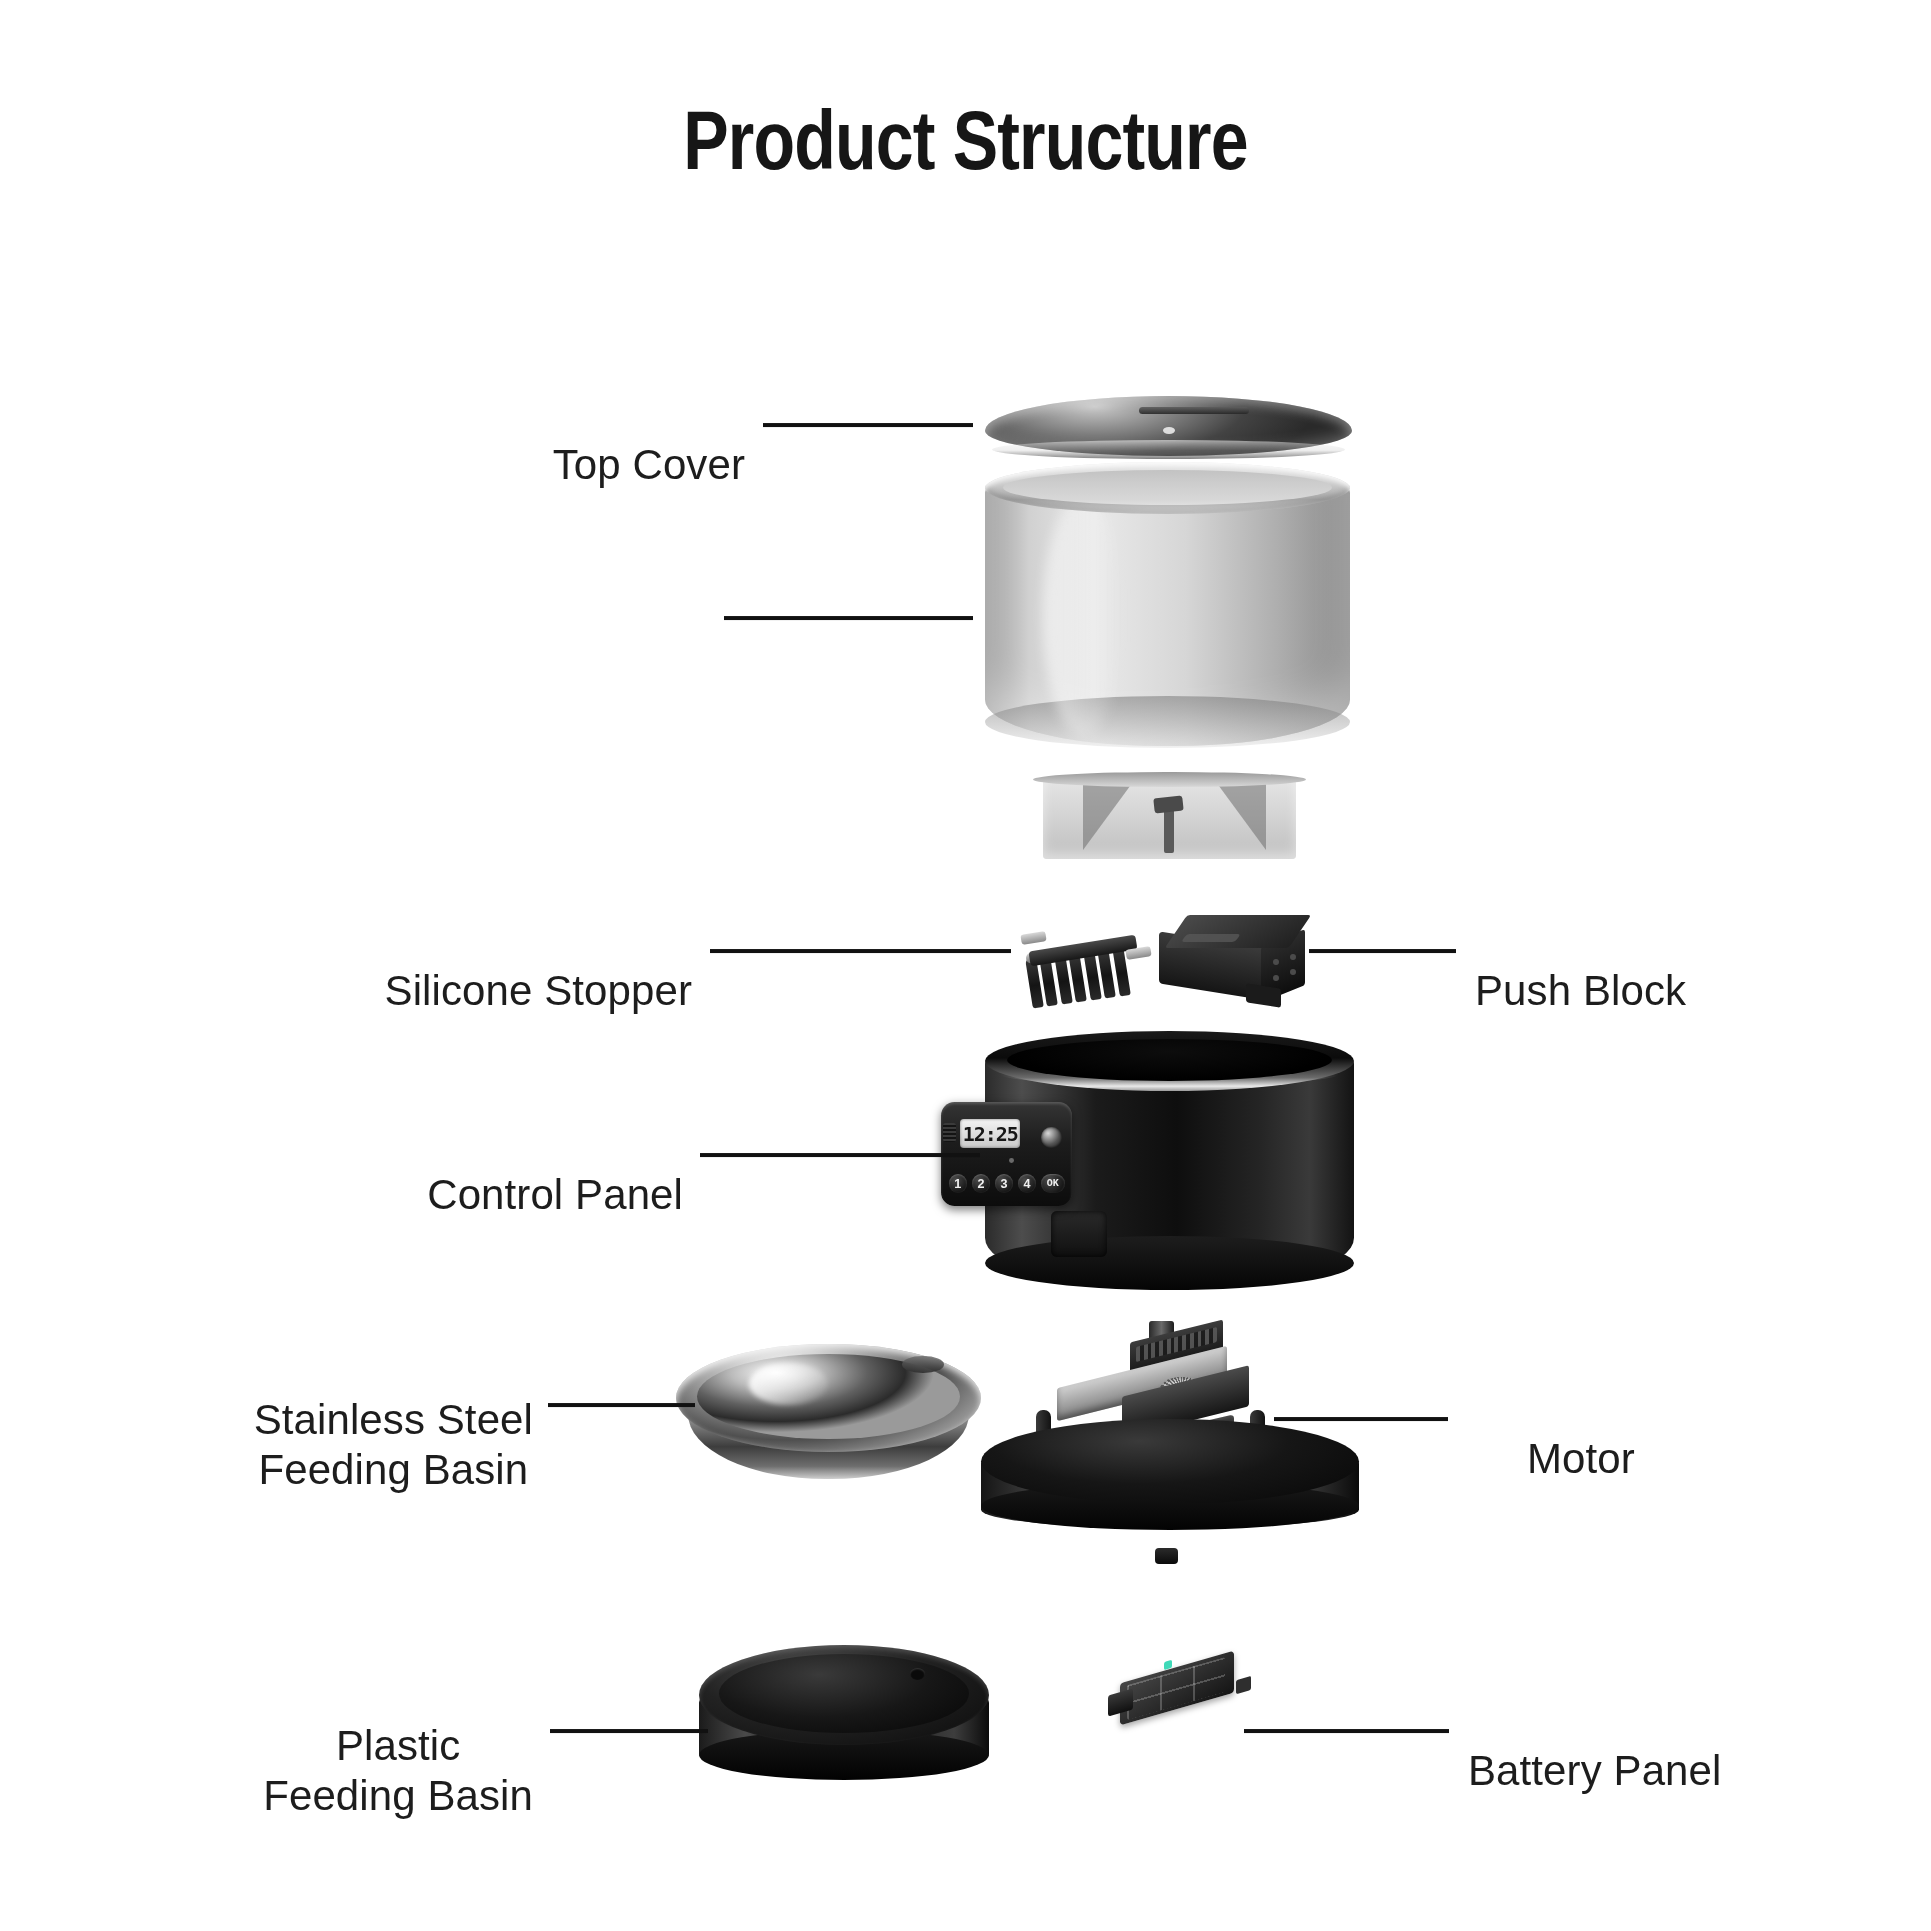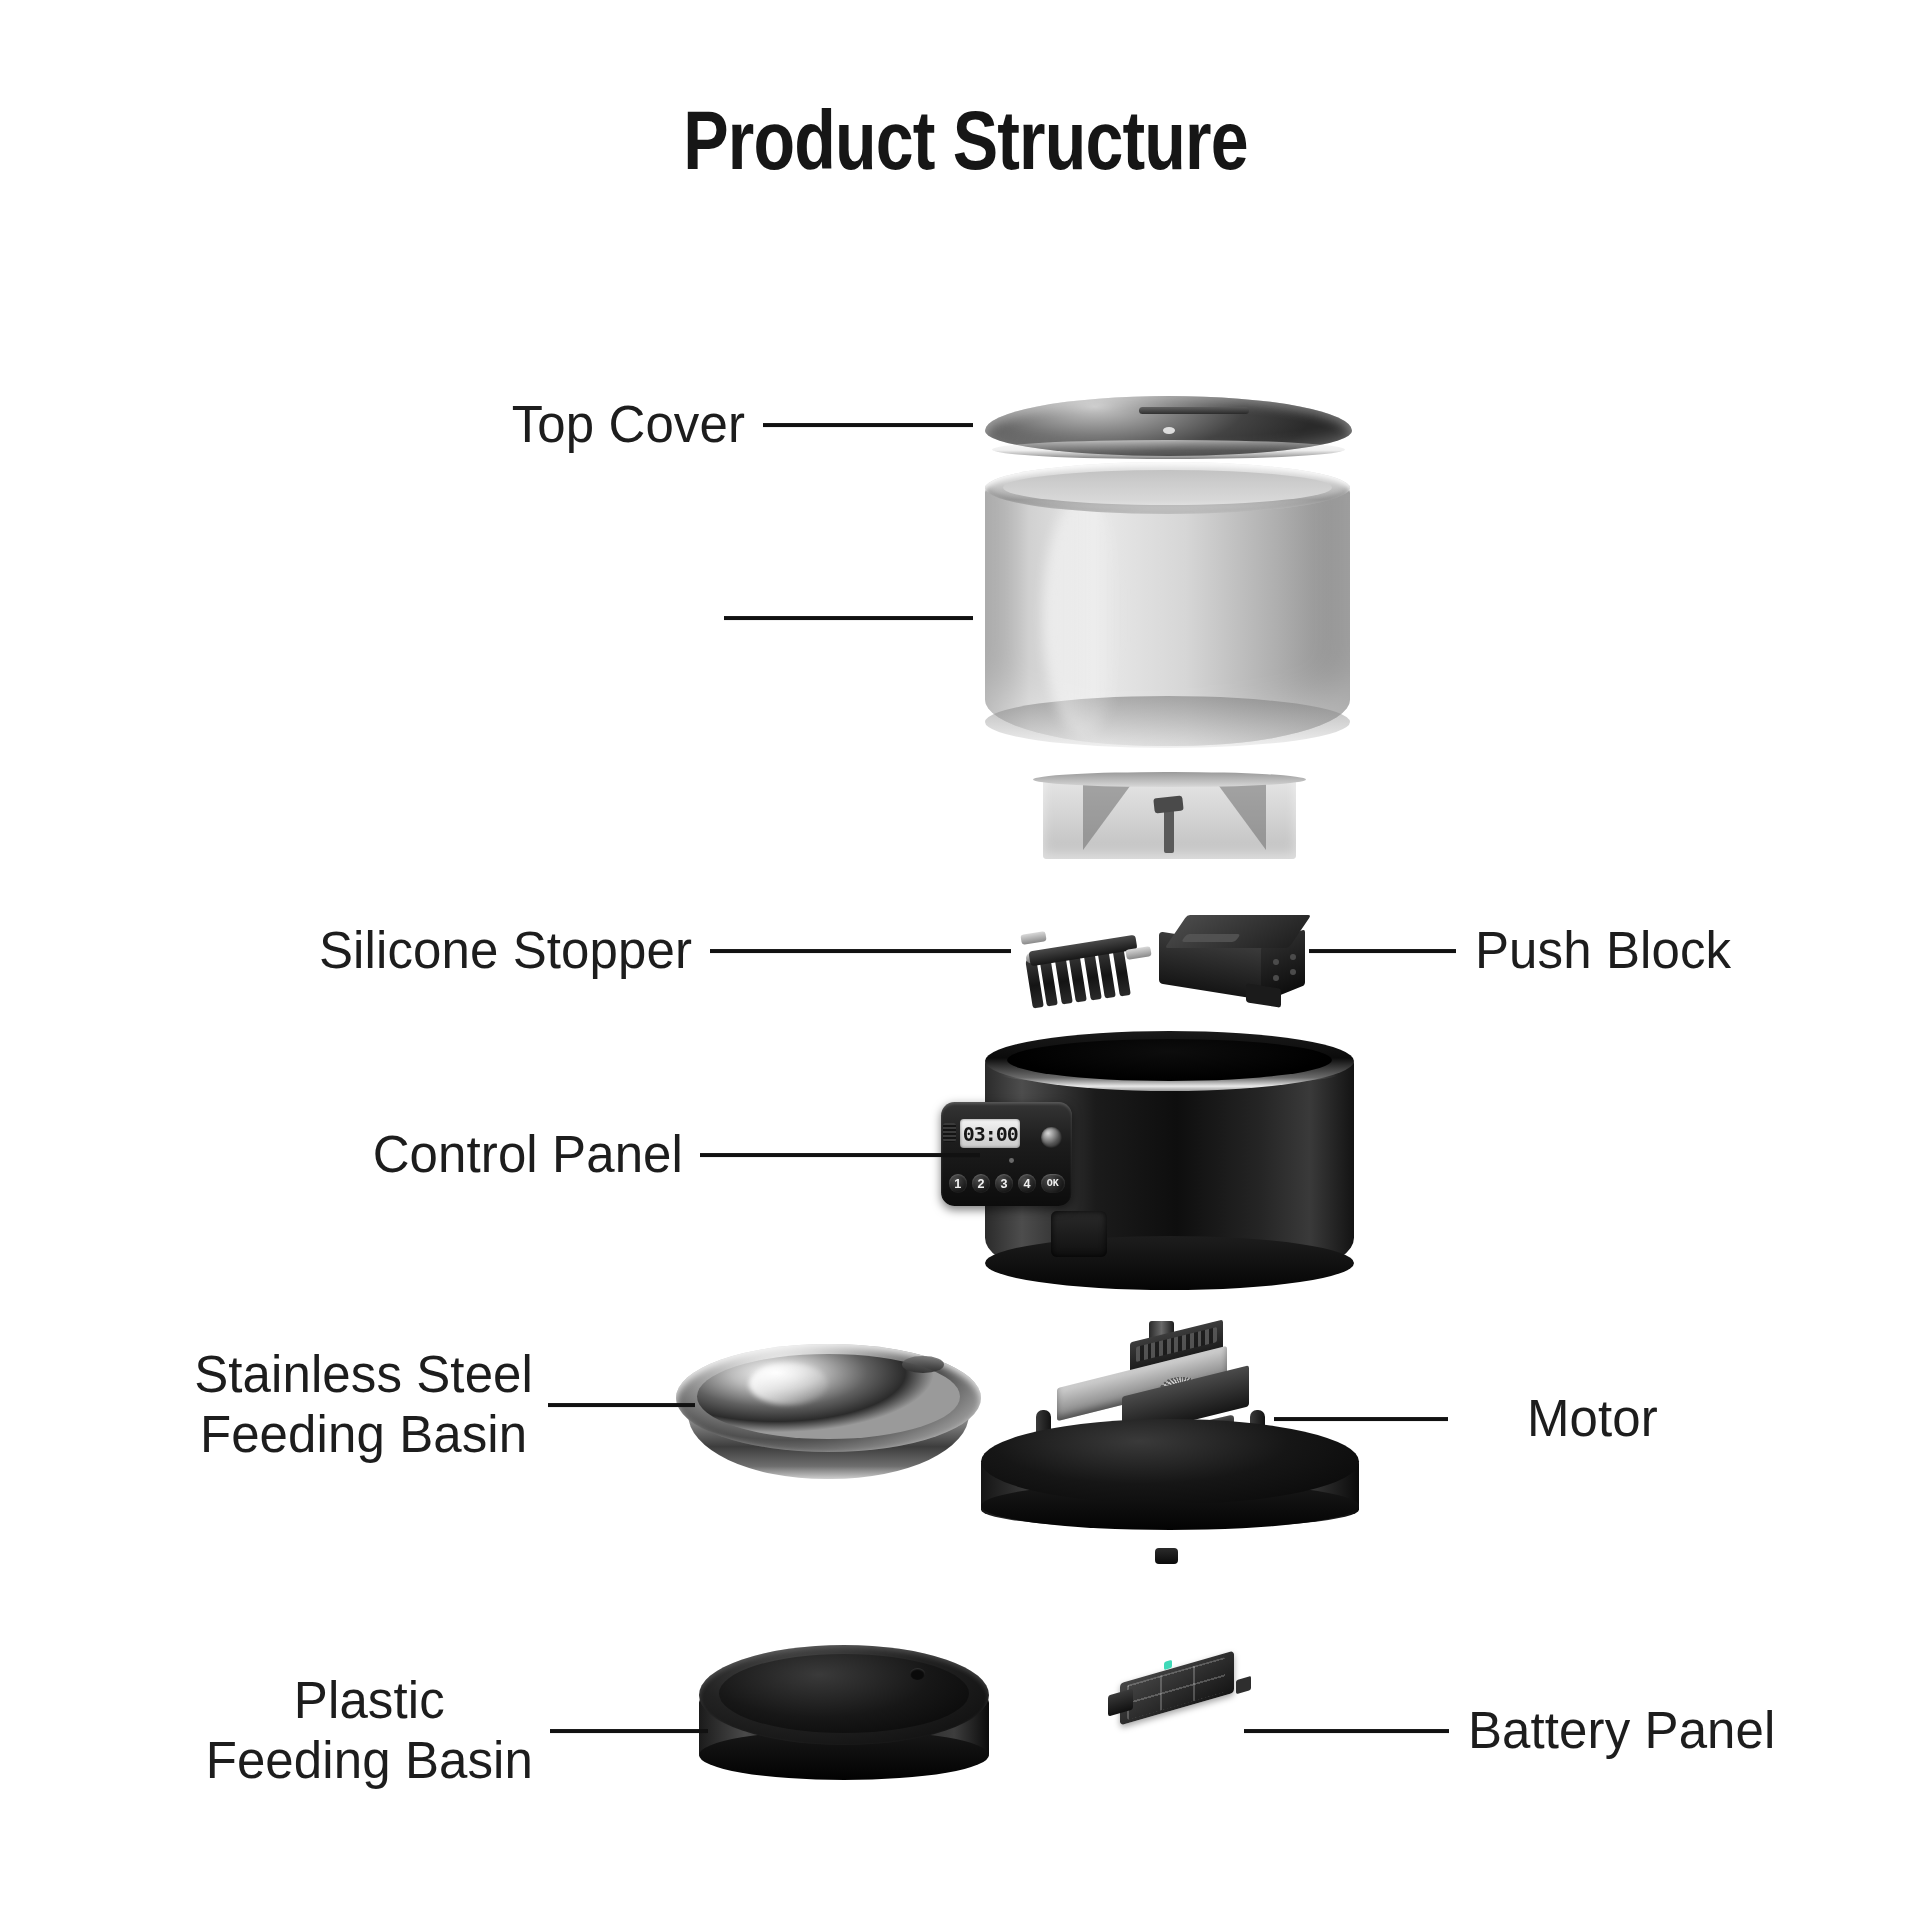--- a/index.html
+++ b/index.html
@@ -23,25 +23,26 @@
     letter-spacing:-1px;
     color:#161616;
     transform:scaleX(.82);
     transform-origin:center top;
     white-space:nowrap;
   }
 
   
   .label{
     position:absolute;
-    font-size:51px;
+    font-size:42px;
     line-height:1.18;
     color:#1d1d1d;
     white-space:pre-line;
     letter-spacing:0.1px;
+    margin-top:40px;
   }
   .label.left{text-align:center;transform:translate(-100%,-50%);}
   .label.right{text-align:right;transform:translate(0,-50%);}
 
   .leader{
     position:absolute;
     height:3.9px;
     background:#111;
     transform:translateY(-50%);
   }
@@ -496,21 +497,21 @@
   <div class="art" id="housing">
     <div class="body"></div>
     <div class="chrome"></div>
     <div class="rim"></div>
     <div class="rim-hole"></div>
     <div class="window"></div>
 
     <div id="control-panel">
       <div class="speaker"></div>
       <div class="lcd">
-        <span class="lcd-text">03:00</span>
+        <span class="lcd-text">12:25</span>
       </div>
       <div class="knob"></div>
       <div class="led"></div>
       <div class="btnrow">
         <div class="btn">1</div>
         <div class="btn">2</div>
         <div class="btn">3</div>
         <div class="btn">4</div>
         <div class="btn ok">OK</div>
       </div>

